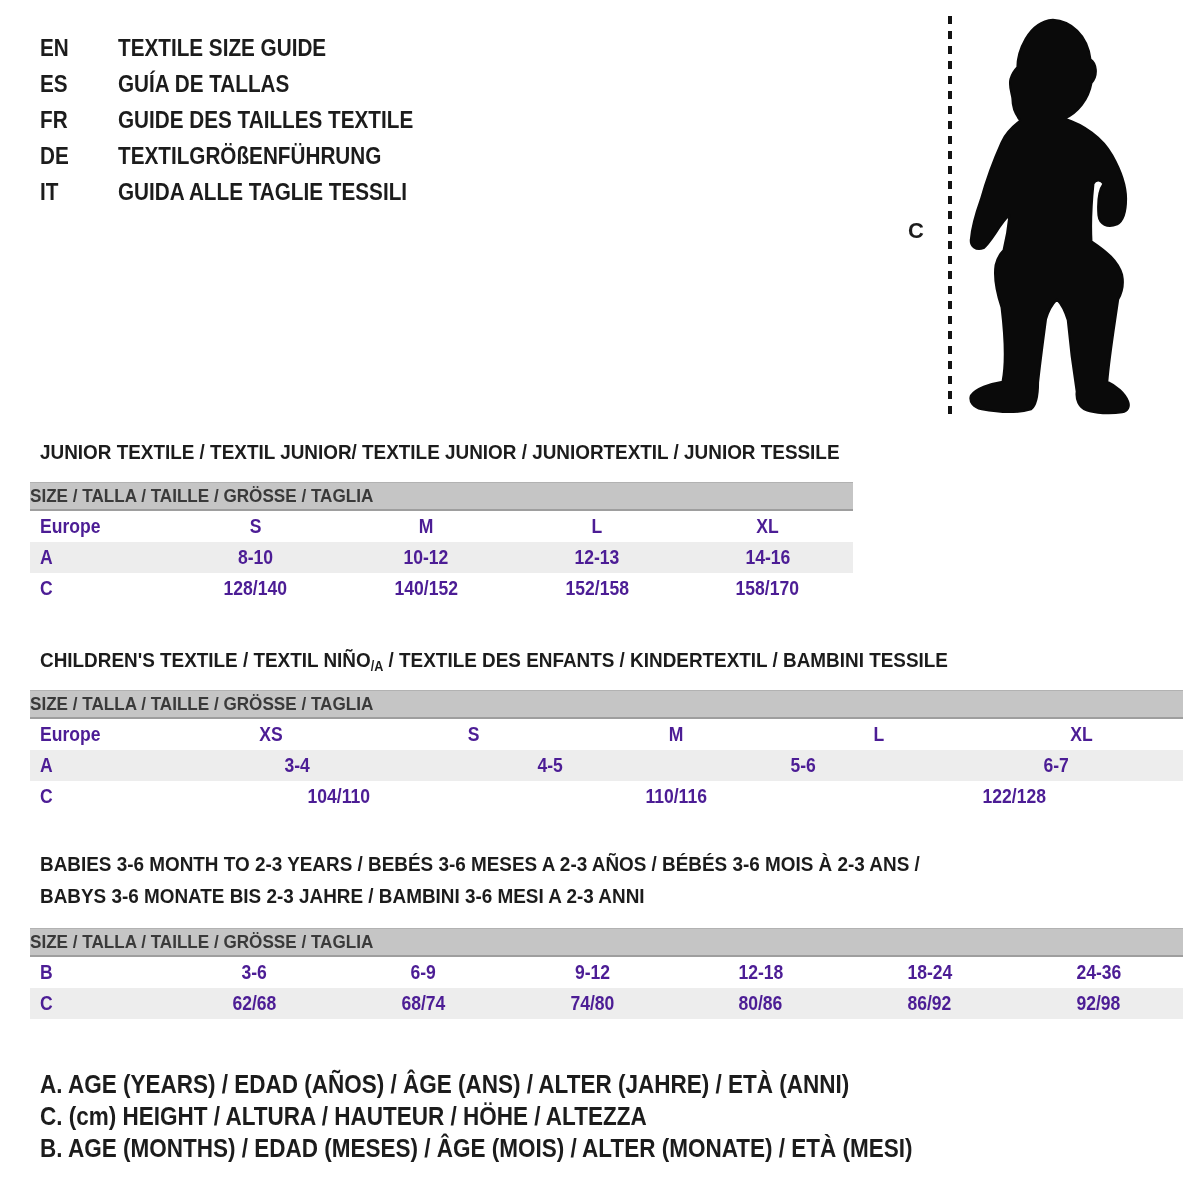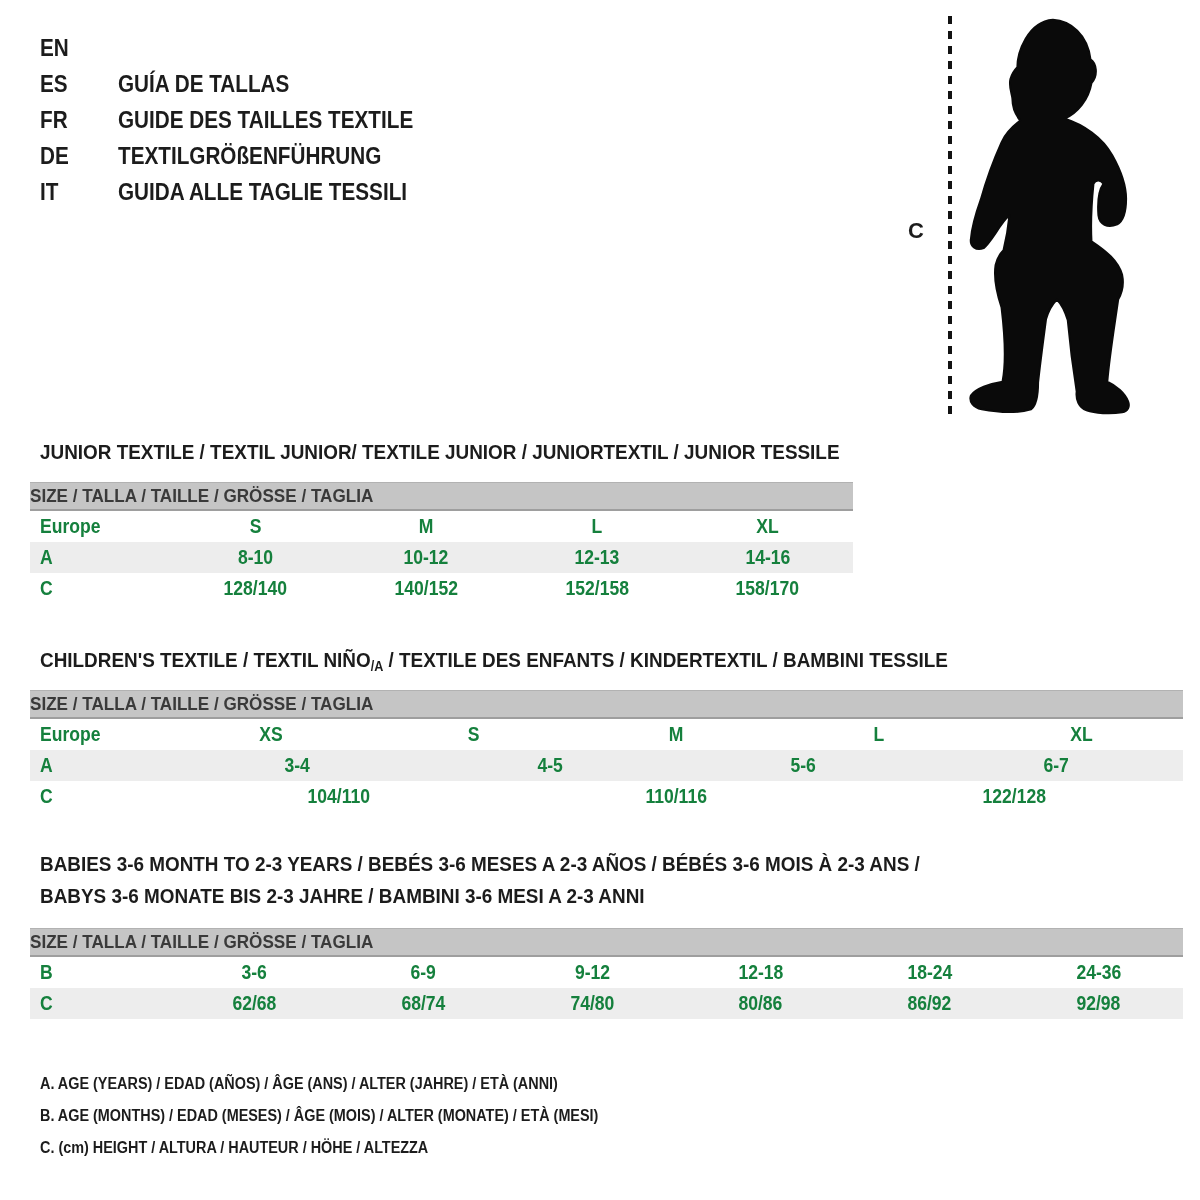--- a/index.html
+++ b/index.html
@@ -20,37 +20,38 @@
   .silhouette{position:absolute;left:958px;top:14px;}
 
   
   .sec-title{position:absolute;left:40px;font-size:21px;line-height:32px;white-space:nowrap;}
   .sub{font-size:14px;vertical-align:-4px;}
 
   
   .gtable{position:absolute;left:30px;}
   .size-bar{height:26px;line-height:26px;background:#c5c5c5;border-top:1px solid #b2b2b2;
             border-bottom:2px solid #9e9e9e;font-size:19px;color:#3a3a3a;}
-  .trow{display:flex;height:31px;line-height:31px;font-size:19.5px;color:#15803d;}
+  .trow{display:flex;height:31px;line-height:31px;font-size:19.5px;color:#4c1d95;}
   .trow.stripe{background:#ededed;}
   .tc{flex:1;text-align:center;}
   .tc.first{flex:0 0 130px;text-align:left;padding-left:10px;}
 
   
   .legend{position:absolute;left:40px;top:1068px;}
-  .legend-row{height:32px;line-height:32px;font-size:16px;white-space:nowrap;}
+  .legend-row{height:32px;line-height:32px;font-size:25px;white-space:nowrap;}
 </style>
 </head>
 <body>
 
 <div class="page">
 
   <div class="langs">
     <div class="lang-row">
       <span class="lang-code"><span class="cond-l">EN</span></span>
+      <span><span class="cond-l">TEXTILE SIZE GUIDE</span></span>
     </div>
     <div class="lang-row">
       <span class="lang-code"><span class="cond-l">ES</span></span>
       <span><span class="cond-l">GUÍA DE TALLAS</span></span>
     </div>
     <div class="lang-row">
       <span class="lang-code"><span class="cond-l">FR</span></span>
       <span><span class="cond-l">GUIDE DES TAILLES TEXTILE</span></span>
     </div>
     <div class="lang-row">
@@ -192,17 +193,17 @@
       <div class="tc"><span class="cond">68/74</span></div>
       <div class="tc"><span class="cond">74/80</span></div>
       <div class="tc"><span class="cond">80/86</span></div>
       <div class="tc"><span class="cond">86/92</span></div>
       <div class="tc"><span class="cond">92/98</span></div>
     </div>
   </div>
 
   <div class="legend">
     <div class="legend-row"><span class="cond-l">A. AGE (YEARS) / EDAD (AÑOS) / ÂGE (ANS) / ALTER (JAHRE) / ETÀ (ANNI)</span></div>
+    <div class="legend-row"><span class="cond-l">C. (cm) HEIGHT / ALTURA / HAUTEUR / HÖHE / ALTEZZA</span></div>
     <div class="legend-row"><span class="cond-l">B. AGE (MONTHS) / EDAD (MESES) / ÂGE (MOIS) / ALTER (MONATE) / ETÀ (MESI)</span></div>
-    <div class="legend-row"><span class="cond-l">C. (cm) HEIGHT / ALTURA / HAUTEUR / HÖHE / ALTEZZA</span></div>
   </div>
 
 </div>
 
 </body></html>

